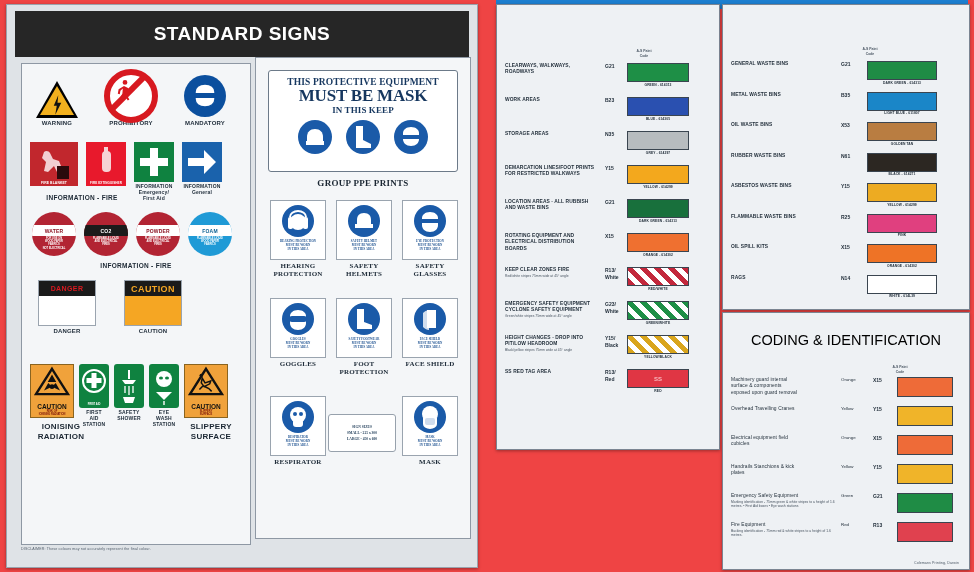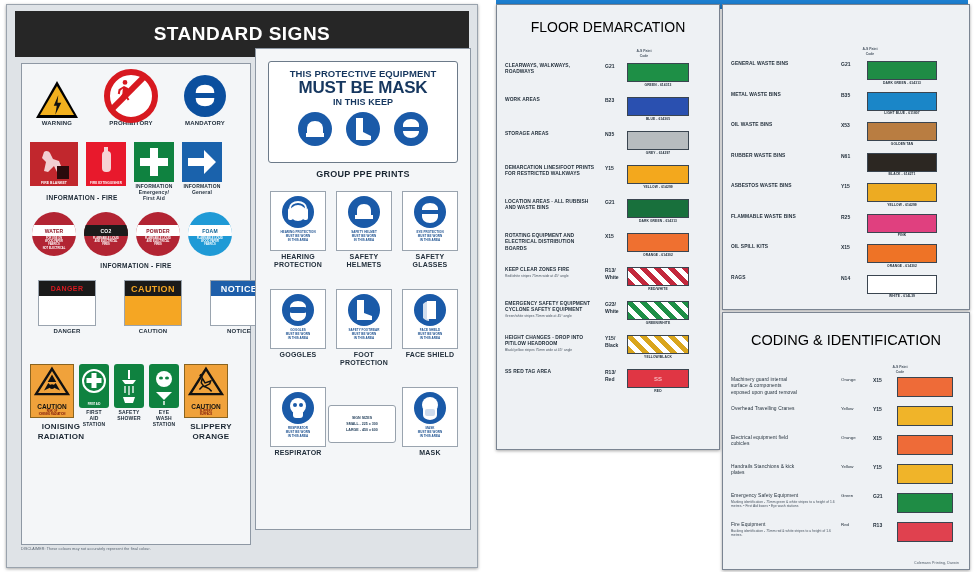--- a/index.html
+++ b/index.html
@@ -1,33 +1,33 @@
 <!DOCTYPE html>
 <html><head>
 <meta charset="utf-8">
 <style>
   html,body{margin:0;padding:0;background:#c9cdd2;}
   body{width:974px;height:572px;overflow:hidden;
        font-family:"Liberation Sans",sans-serif;}
-  #poster{position:relative;width:974px;height:572px;background:#ffffff;}
+  #poster{position:relative;width:974px;height:572px;background:#ef4444;}
 
   
   .panel{position:absolute;background:#eef1f4;border:1px solid #7b8592;
          box-shadow:0 1px 3px rgba(0,0,0,.35);}
   .hdr{background:#262626;color:#fff;text-align:center;font-weight:bold;
        letter-spacing:.5px;line-height:1.12;}
   .board{position:absolute;background:#f4f6f8;border:1px solid #8e98a4;}
 
   
   #left{left:6px;top:4px;width:470px;height:562px;background:#dfe3e7;
         border:1px solid #9aa3ad;padding:0;}
   #leftHdr{position:absolute;left:8px;top:6px;width:454px;height:46px;
            font-size:19px;display:flex;align-items:center;justify-content:center;}
   #leftBodyL{left:14px;top:58px;width:228px;height:480px;}
-  #leftBodyR{left:248px;top:43px;width:214px;height:480px;}
+  #leftBodyR{left:248px;top:52px;width:214px;height:480px;font-family:Liberation Serif, serif;}
   #disclaimer{position:absolute;left:14px;top:542px;font-size:3.6px;
               color:#54606d;letter-spacing:.15px;}
 
   
   .row{position:absolute;display:flex;}
   .cell{display:flex;flex-direction:column;align-items:center;}
   .cap{font-size:6px;font-weight:bold;color:#23303d;text-align:center;
        line-height:1.15;margin-top:2px;letter-spacing:.2px;}
   .cap.sm{font-size:5px;font-weight:bold;}
   .grpcap{position:absolute;font-size:8.5px;font-weight:bold;color:#1b2733;
@@ -263,26 +263,20 @@
             <div class="dcnTop" style="background:#1a1a1a;color:#d71920;font-size:7px;">DANGER</div>
           </div>
           <div class="cap">DANGER</div>
         </div>
         <div class="cell">
           <div class="dcn" style="background:#f5a623;">
             <div class="dcnTop" style="background:#1a1a1a;color:#f5a623;">CAUTION</div>
           </div>
           <div class="cap">CAUTION</div>
         </div>
-        <div class="cell">
-          <div class="dcn">
-            <div class="dcnTop" style="background:#1f5faa;color:#fff;">NOTICE</div>
-          </div>
-          <div class="cap">NOTICE</div>
-        </div>
       </div>
 
       <div class="row" style="left:8px;top:300px;gap:5px;align-items:flex-start;">
         <div class="cell">
           <div style="width:42px;height:52px;background:#f0a23b;border:1px solid #8a6420;position:relative;">
             <svg viewBox="0 0 42 34" width="42" height="32">
               <polygon points="21,4 38,31 4,31" fill="none" stroke="#111" stroke-width="2.5"></polygon>
               <circle cx="21" cy="23" r="2.6" fill="#111"></circle>
               <path d="M21 10l4.5 8h-9z M12.5 27l4.5-8 4 4z M29.5 27l-4.5-8-4 4z" fill="#111"></path>
             </svg>
@@ -339,21 +333,21 @@
             <div style="position:absolute;left:0;right:0;bottom:7px;text-align:center;font-size:6.5px;font-weight:bold;color:#111;">CAUTION</div>
             <div style="position:absolute;left:0;right:0;bottom:1px;text-align:center;font-size:2.6px;font-weight:bold;color:#7a1208;white-space:pre-line;line-height:1.2;">SLIPPERY
 SURFACE</div>
           </div>
         </div>
       </div>
 
       <div class="grpcap" style="left:6px;top:358px;width:66px;font-size:8px;white-space:pre-line;line-height:1.3;">IONISING
 RADIATION</div>
       <div class="grpcap" style="left:154px;top:358px;width:70px;font-size:8px;white-space:pre-line;line-height:1.3;">SLIPPERY
-ORANGE</div>
+SURFACE</div>
     </div>
 
     <div class="board" id="leftBodyR">
 
       <div id="grpBox">
         <div id="g1">THIS PROTECTIVE EQUIPMENT</div>
         <div id="g2">MUST BE MASK</div>
         <div id="g3">IN THIS KEEP</div>
         <div id="grpIcons">
           <div class="gIcon">
@@ -514,21 +508,20 @@
         <div>SIGN SIZES</div>
         <div>SMALL - 225 x 300</div>
         <div>LARGE - 450 x 600</div>
       </div>
     </div>
 
     <div id="disclaimer">DISCLAIMER: These colours may not accurately represent the final colour.</div>
   </div>
 
   <div class="panel" id="floor">
-    <div class="phdr">FLOOR DEMARCATION</div>
     <div class="colhdr" style="left:130px;top:44px;width:34px;white-space:pre-line;">A-S Paint
 Code</div>
     <div class="tbl" id="floorRows" style="top:58px;">
         <div class="trow" style="margin-bottom: 6px; min-height: 28px;">
           <div class="tname" style="width: 100px; white-space: pre-line;">CLEARWAYS, WALKWAYS,
 ROADWAYS</div>
           <div class="tcode" style="width: 22px; white-space: pre-line;">G21</div>
           <div class="swatchwrap">
             <div class="swatch" style="width: 62px; height: 19px; background: rgb(30, 143, 70);"></div>
             <div class="swlbl">GREEN - 614313</div>

